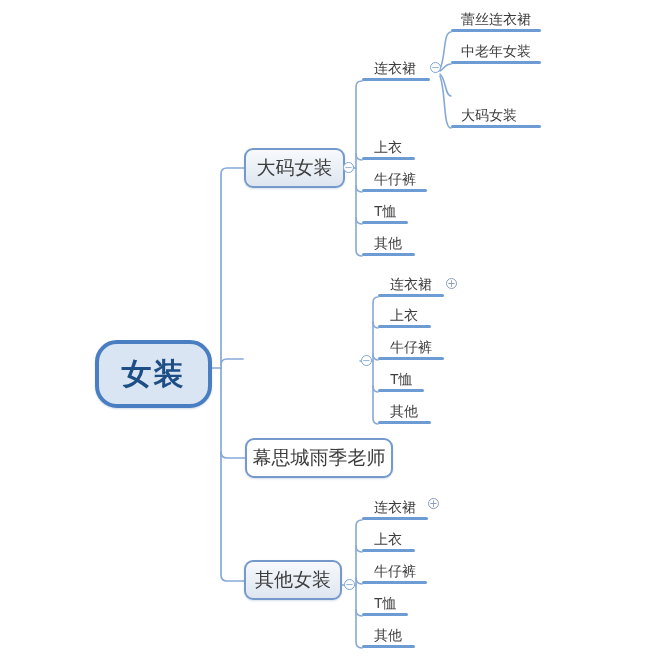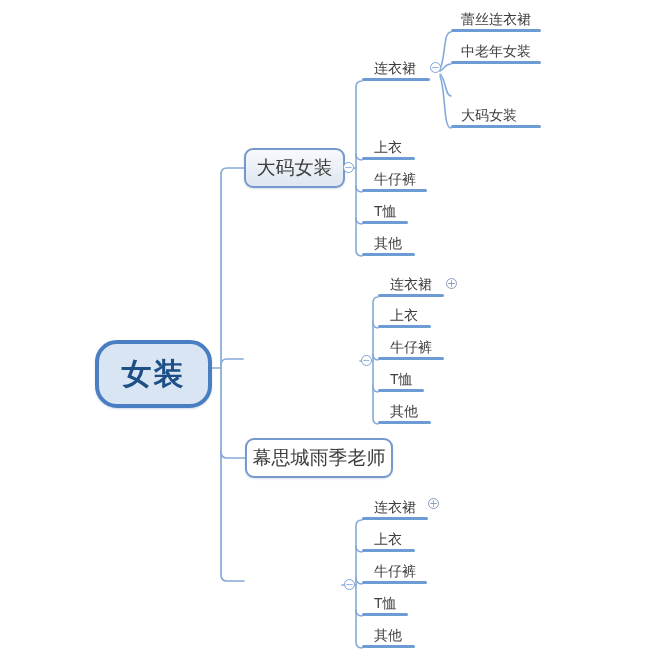--- a/index.html
+++ b/index.html
@@ -96,20 +96,23 @@
   <div class="root-node">
     <span>女装</span>
   </div>
 
   <div class="box-node" style="left:244px;top:148px;width:101px">
     <span>大码女装</span>
   </div>
   <div class="box-node plain" style="left:245px;top:438px;width:148px">
     <span>幕思城雨季老师</span>
   </div>
+  <div class="box-node" style="left:244px;top:560px;width:98px">
+    <span>其他女装</span>
+  </div>
 
   <div class="leaf" style="left:362px;top:60px;width:68px">
     <div class="leaf-label">连衣裙</div>
     <div class="leaf-bar"></div>
   </div>
   <div class="leaf" style="left:362px;top:139px;width:53px">
     <div class="leaf-label">上衣</div>
     <div class="leaf-bar"></div>
   </div>
   <div class="leaf" style="left:362px;top:171px;width:65px">

